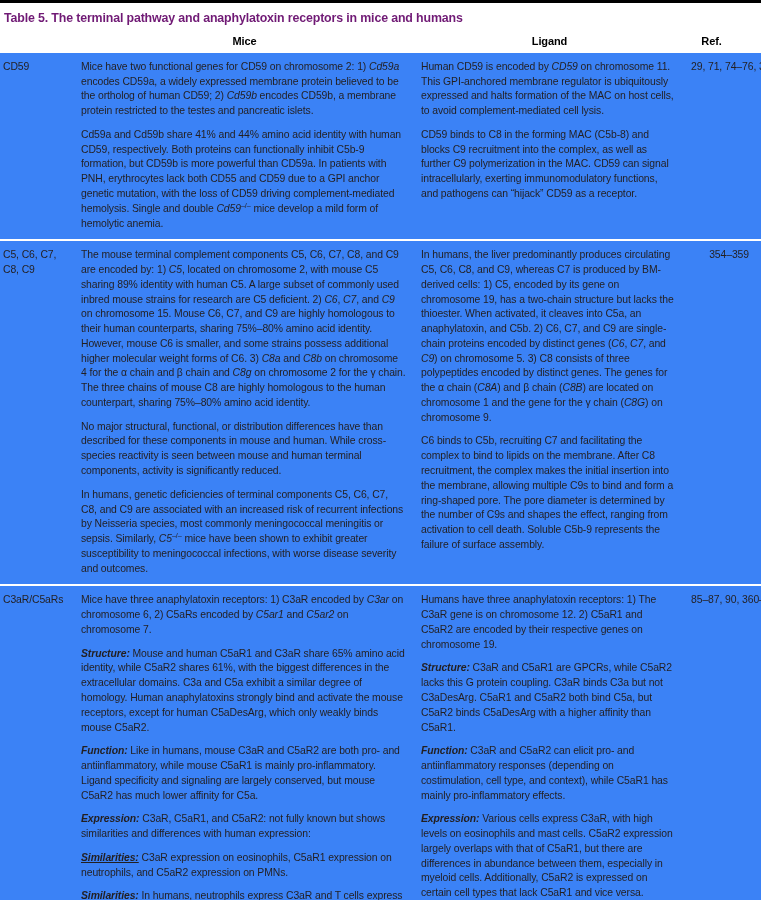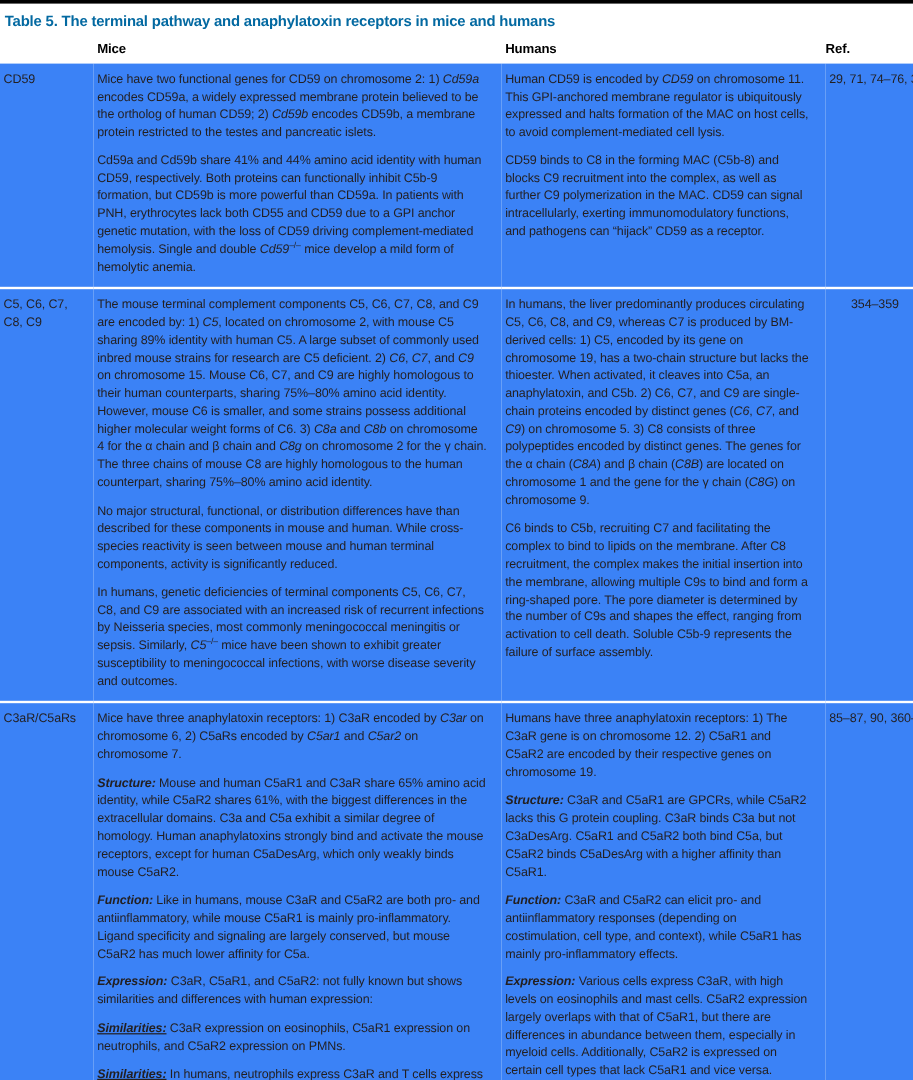--- a/index.html
+++ b/index.html
@@ -22,44 +22,44 @@
     height: 3px;
     background: #000000;
     width: 761px;
   }
   .table-title {
     font-size: 12.4px;
     font-weight: bold;
     letter-spacing: -0.15px;
     padding: 8px 6px 9px 4px;
     line-height: 1.2;
-    color: #0369a1;
+    color: #701a75;
   }
   table.main {
     width: 761px;
     border-collapse: collapse;
     table-layout: fixed;
   }
   table.main col.c-label { width: 78px; }
   table.main col.c-mice  { width: 340px; }
   table.main col.c-human { width: 270px; }
   table.main col.c-ref   { width: 73px; }
 
   thead th {
     font-size: 11px;
     font-weight: bold;
-    text-align: left;
+    text-align: center;
     vertical-align: bottom;
     padding: 0 10px 6px 0;
     background: #ffffff;
     color: #000000;
     letter-spacing: -0.1px;
   }
   thead th.ref-head {
-    text-align: left;
+    text-align: center;
     padding-right: 26px;
   }
   thead th.label-head { padding-left: 4px; }
   thead th.mice-head { padding-left: 3px; }
   thead th.human-head { padding-left: 3px; }
 
   tbody tr.data-row > td {
     background: #3b82f6;
     vertical-align: top;
     font-size: 10.4px;
@@ -117,21 +117,21 @@
     <colgroup>
       <col class="c-label">
       <col class="c-mice">
       <col class="c-human">
       <col class="c-ref">
     </colgroup>
     <thead>
       <tr>
         <th class="label-head"></th>
         <th class="mice-head">Mice</th>
-        <th class="human-head">Humans</th>
+        <th class="human-head">Ligand</th>
         <th class="ref-head">Ref.</th>
       </tr>
     </thead>
     <tbody id="table-body">
         <tr class="data-row">
           <td class="cell-label">CD59</td>
           <td class="cell-mice">
             <p class="para">Mice have two functional genes for CD59 on chromosome 2: 1) <em>Cd59a</em> encodes CD59a, a widely expressed membrane protein believed to be the ortholog of human CD59; 2) <em>Cd59b</em> encodes CD59b, a membrane protein restricted to the testes and pancreatic islets.</p>
             <p class="para">Cd59a and Cd59b share 41% and 44% amino acid identity with human CD59, respectively. Both proteins can functionally inhibit C5b-9 formation, but CD59b is more powerful than CD59a. In patients with PNH, erythrocytes lack both CD55 and CD59 due to a GPI anchor genetic mutation, with the loss of CD59 driving complement-mediated hemolysis. Single and double <em>Cd59</em><sup>–/–</sup> mice develop a mild form of hemolytic anemia.</p>
           </td>

